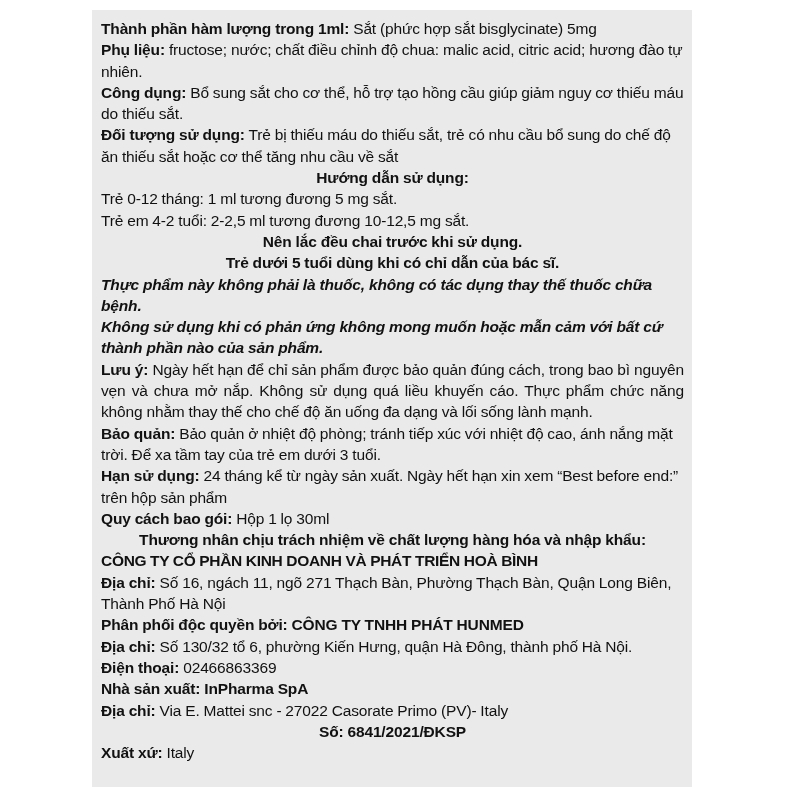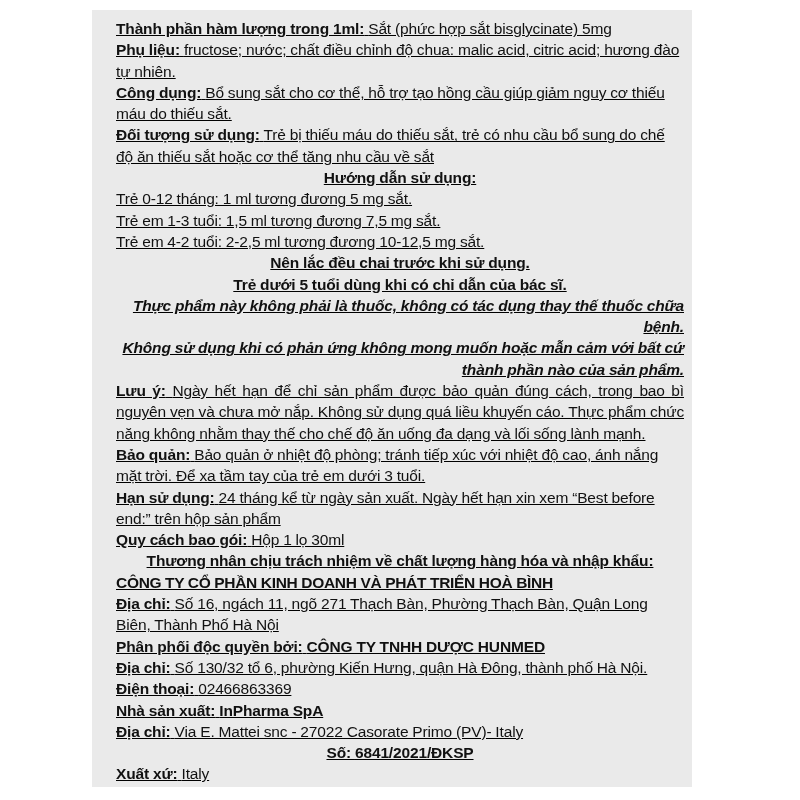--- a/index.html
+++ b/index.html
@@ -14,23 +14,22 @@
     overflow: hidden;
   }
   #label-panel {
     position: absolute;
     left: 92px;
     top: 10px;
     width: 600px;
     height: 777px;
     background: #eaeaea;
     box-sizing: border-box;
-    padding: 8px 8px 8px 24px;
+    padding: 8px 8px 8px 9px;
     overflow: hidden;
-    text-decoration: underline;
   }
   .block {
     font-size: 15.5px;
     line-height: 21.3px;
     color: #111111;
     letter-spacing: -0.15px;
     margin: 0;
     text-align: left;
     word-spacing: -0.2px;
   }
@@ -41,21 +40,20 @@
   .lbl {
     font-weight: bold;
   }
   .block.allbold {
     font-weight: bold;
     text-align: center;
   }
   .block.bolditalic {
     font-weight: bold;
     font-style: italic;
-    text-align: right;
   }
   .block.caps {
     font-weight: bold;
     letter-spacing: -0.3px;
   }
   .val {
     font-weight: normal;
   }
 </style>
 </head>
@@ -67,21 +65,20 @@
 
   <p class="block"><span class="lbl">Phụ liệu:</span> <span class="val">fructose; nước; chất điều chỉnh độ chua: malic acid, citric acid; hương đào tự nhiên.</span></p>
 
   <p class="block"><span class="lbl">Công dụng:</span> <span class="val">Bổ sung sắt cho cơ thể, hỗ trợ tạo hồng cầu giúp giảm nguy cơ thiếu máu do thiếu sắt.</span></p>
 
   <p class="block"><span class="lbl">Đối tượng sử dụng:</span> <span class="val">Trẻ bị thiếu máu do thiếu sắt, trẻ có nhu cầu bổ sung do chế độ ăn thiếu sắt hoặc cơ thể tăng nhu cầu về sắt</span></p>
 
   <p class="block allbold">Hướng dẫn sử dụng:</p>
 
   <p class="block">Trẻ 0-12 tháng: 1 ml tương đương 5 mg sắt.</p>
-  <p class="block">Trẻ em 1-3 tuổi: 1,5 ml tương đương 7,5 mg sắt.</p>
   <p class="block">Trẻ em 4-2 tuổi: 2-2,5 ml tương đương 10-12,5 mg sắt.</p>
 
   <p class="block allbold">Nên lắc đều chai trước khi sử dụng.</p>
   <p class="block allbold">Trẻ dưới 5 tuổi dùng khi có chỉ dẫn của bác sĩ.</p>
 
   <p class="block bolditalic">Thực phẩm này không phải là thuốc, không có tác dụng thay thế thuốc chữa bệnh.</p>
 
   <p class="block bolditalic">Không sử dụng khi có phản ứng không mong muốn hoặc mẫn cảm với bất cứ thành phần nào của sản phẩm.</p>
 
   <p class="block justify"><span class="lbl">Lưu ý:</span> <span class="val">Ngày hết hạn để chỉ sản phẩm được bảo quản đúng cách, trong bao bì nguyên vẹn và chưa mở nắp. Không sử dụng quá liều khuyến cáo. Thực phẩm chức năng không nhằm thay thế cho chế độ ăn uống đa dạng và lối sống lành mạnh.</span></p>
@@ -91,21 +88,21 @@
   <p class="block"><span class="lbl">Hạn sử dụng:</span> <span class="val">24 tháng kể từ ngày sản xuất. Ngày hết hạn xin xem “Best before end:” trên hộp sản phẩm</span></p>
 
   <p class="block"><span class="lbl">Quy cách bao gói:</span> <span class="val">Hộp 1 lọ 30ml</span></p>
 
   <p class="block allbold">Thương nhân chịu trách nhiệm về chất lượng hàng hóa và nhập khẩu:</p>
 
   <p class="block caps">CÔNG TY CỔ PHẦN KINH DOANH VÀ PHÁT TRIỂN HOÀ BÌNH</p>
 
   <p class="block"><span class="lbl">Địa chỉ:</span> <span class="val">Số 16, ngách 11, ngõ 271 Thạch Bàn, Phường Thạch Bàn, Quận Long Biên, Thành Phố Hà Nội</span></p>
 
-  <p class="block"><span class="lbl">Phân phối độc quyền bởi:</span> <span class="lbl">CÔNG TY TNHH DƯỢC HUNMED</span></p>
+  <p class="block"><span class="lbl">Phân phối độc quyền bởi:</span> <span class="lbl">CÔNG TY TNHH PHÁT HUNMED</span></p>
 
   <p class="block"><span class="lbl">Địa chỉ:</span> <span class="val">Số 130/32 tổ 6, phường Kiến Hưng, quận Hà Đông, thành phố Hà Nội.</span></p>
 
   <p class="block"><span class="lbl">Điện thoại:</span> <span class="val">02466863369</span></p>
 
   <p class="block"><span class="lbl">Nhà sản xuất:</span> <span class="lbl">InPharma SpA</span></p>
 
   <p class="block"><span class="lbl">Địa chỉ:</span> <span class="val">Via E. Mattei snc - 27022 Casorate Primo (PV)- Italy</span></p>
 
   <p class="block allbold"><span class="lbl">Số:</span> <span class="lbl">6841/2021/ĐKSP</span></p>

